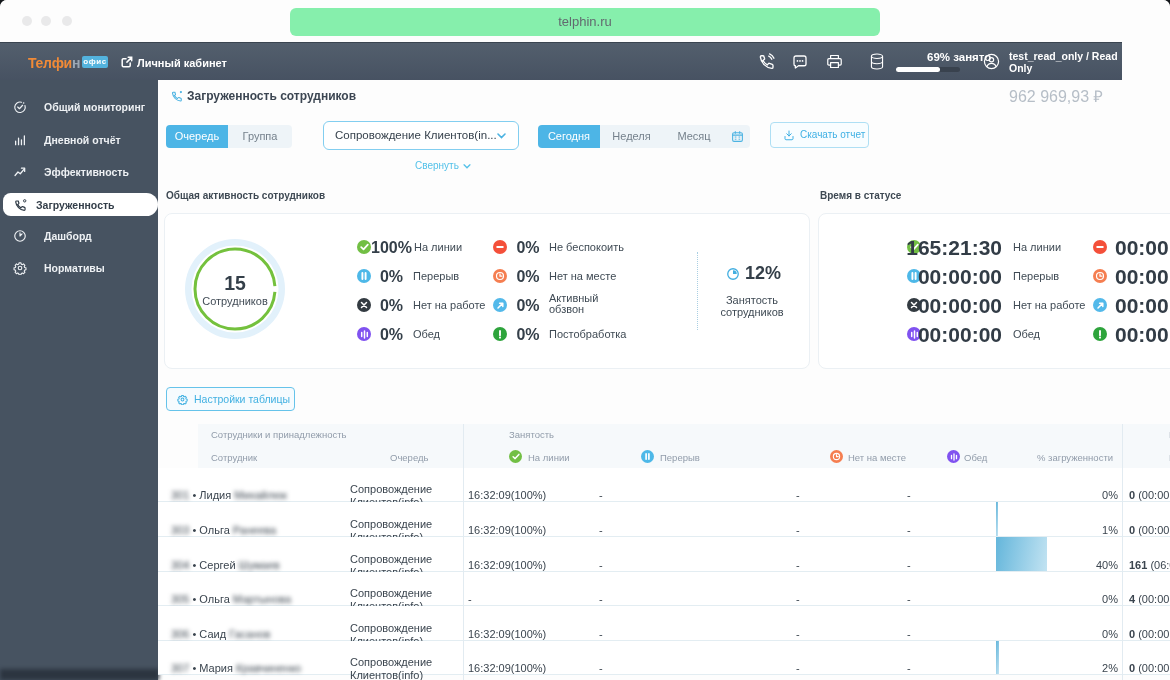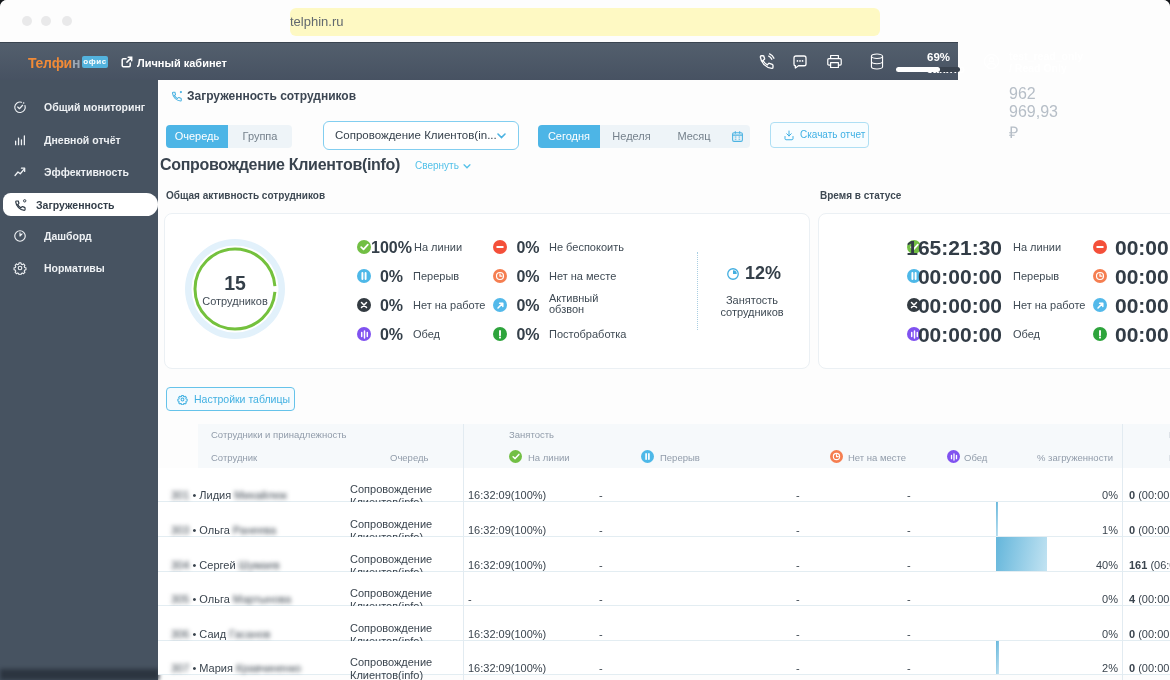--- a/index.html
+++ b/index.html
@@ -1,23 +1,23 @@
 <!DOCTYPE html>
 <html><head><meta charset="utf-8">
 <style>
 *{margin:0;padding:0;box-sizing:border-box}
 html,body{width:1170px;height:680px;overflow:hidden;background:#14171b;font-family:"Liberation Sans",sans-serif;}
 .win{position:absolute;left:0;top:0;width:1170px;height:680px;border-radius:7px 7px 0 0;overflow:hidden;background:#fdfdfd;}
 .abs{position:absolute}
 
 .chrome{position:absolute;left:0;top:0;width:1170px;height:42px;background:#fdfdfd;}
 .dot{position:absolute;top:16px;width:10px;height:10px;border-radius:50%;background:#e9e9ea;}
-.addr{position:absolute;left:290px;top:8px;width:590px;height:28px;border-radius:6px;background:#fef9c3;color:#62696f;font-size:13px;line-height:28px;}
-
-.hdr{position:absolute;left:0;top:42px;width:958px;height:38px;background:linear-gradient(180deg,#535f6d 0%,#475262 100%);border-top:1px solid #3a4450;}
+.addr{position:absolute;left:290px;top:8px;width:590px;height:28px;border-radius:6px;background:#86efac;color:#62696f;font-size:13px;line-height:28px;text-align:center;}
+
+.hdr{position:absolute;left:0;top:42px;width:1122px;height:38px;background:linear-gradient(180deg,#535f6d 0%,#475262 100%);border-top:1px solid #3a4450;}
 .logo{position:absolute;left:28px;top:12px;font-size:14px;font-weight:bold;color:#f08a37;letter-spacing:-.3px;}
 .logo .n{color:#9aa7b4}
 .badge{position:absolute;left:82px;top:13px;width:26px;height:12px;background:#53b3de;border-radius:2px;color:#fff;font-size:8px;font-weight:bold;text-align:center;line-height:12px;letter-spacing:.5px;}
 .lk{position:absolute;left:137px;top:14px;color:#fff;font-size:11px;font-weight:bold;}
 .h69{position:absolute;left:896px;top:8px;color:#fff;font-size:11.5px;font-weight:bold;margin-left:31px;}
 .pbar{position:absolute;left:896px;top:24px;width:64px;height:5px;border-radius:3px;background:#39424e;}
 .pbar i{display:block;width:44px;height:5px;border-radius:3px;background:#fff;}
 .uname{position:absolute;left:1009px;top:7px;color:#fff;font-size:10.5px;font-weight:bold;}
 .ubal{position:absolute;left:1009px;top:22px;color:#b6bec7;font-size:16px;margin-top:20px;}
 
@@ -179,21 +179,20 @@
       </svg>
   </div>
   <div class="dlbtn">
     <svg class="abs" style="left:12px;top:6px" width="12" height="13" viewBox="0 0 24 24">
         <path d="M12 3v10m-4.5-4.5L12 13l4.5-4.5" fill="none" stroke="#3fb0e4" stroke-width="2" stroke-linecap="round" stroke-linejoin="round"></path>
         <path d="M4 14v4.5c0 1.1.9 2 2 2h12c1.1 0 2-.9 2-2V14" fill="none" stroke="#3fb0e4" stroke-width="2" stroke-linecap="round"></path>
       </svg>
     <span style="margin-left:29px">Скачать отчет</span>
   </div>
 
-  <div class="h1">Сопровождение Клиентов(info)</div>
   <div class="collapse">Свернуть
     <svg style="margin-left:1px" width="8" height="5" viewBox="0 0 9 6">
         <path d="M1 1l3.5 3.5L8 1" fill="none" stroke="#53c1e9" stroke-width="1.6" stroke-linecap="round"></path>
       </svg>
   </div>
   <div class="lbl" style="left:166px;top:190px">Общая активность сотрудников</div>
   <div class="lbl" style="left:820px;top:190px">Время в статусе</div>
 
   <div class="card" style="left:164px;width:646px">
     <svg class="abs" style="left:20px;top:25px" width="100" height="100" viewBox="0 0 100 100">

